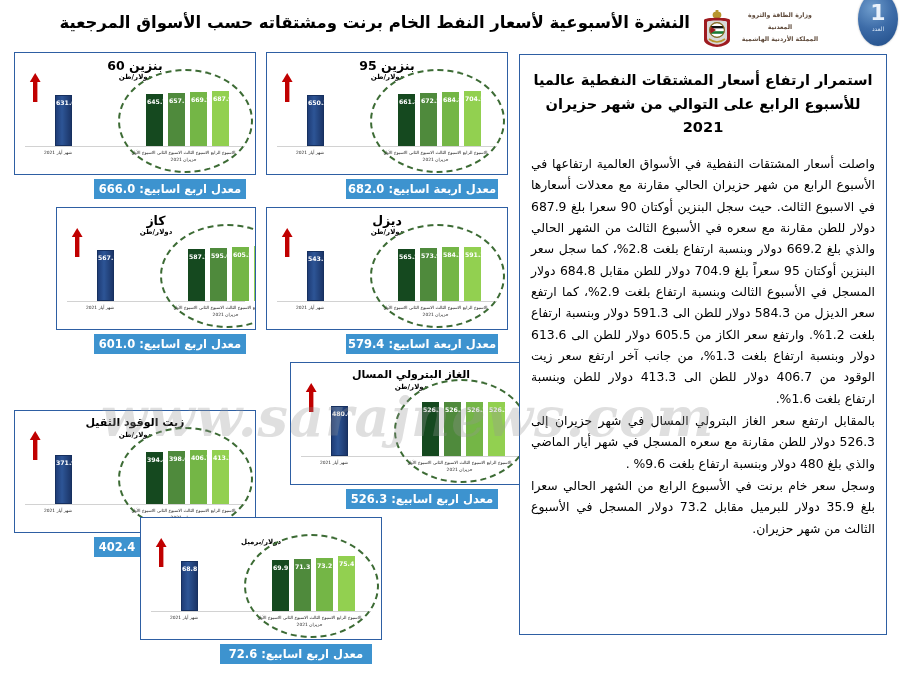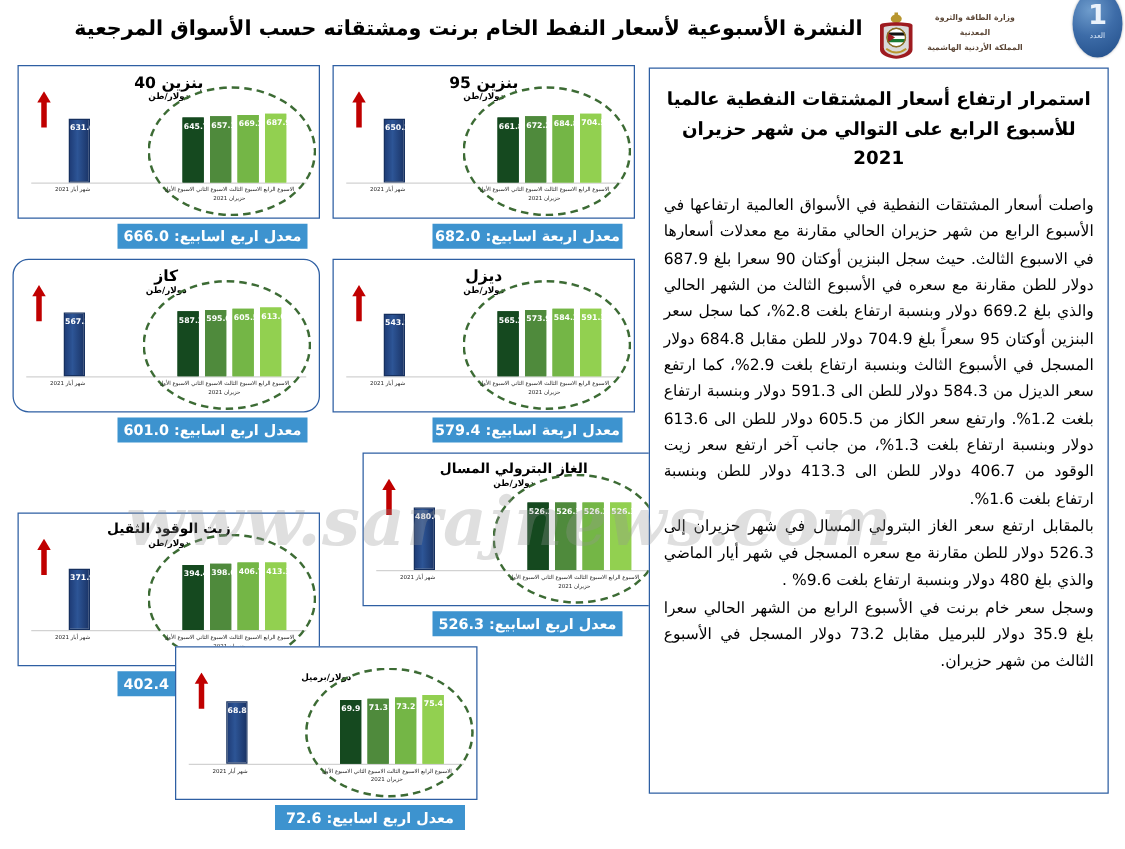--- a/index.html
+++ b/index.html
@@ -162,21 +162,21 @@
 
   <div class="badge-right">
     <span class="bi">1</span>
     <span class="bs">العدد</span>
   </div>
 </div>
 
 <div class="charts-area">
     <div class="panel" style="left: 0px; top: 0px; width: 242px;">
       <div class="panel-box" style="width: 242px;">
-        <div class="p-title">بنزين 40</div>
+        <div class="p-title">بنزين 60</div>
         <div class="p-unit">دولار/طن</div>
         <div class="up-arrow"><svg width="12" height="30" viewBox="0 0 12 30">
             <rect x="4" y="8" width="4.4" height="21" fill="#c00000"></rect>
             <path d="M6.2 0 L11.6 9 L0.8 9 Z" fill="#c00000"></path>
           </svg></div>
         <div class="plot">
           <div class="axis-line"></div>
           <div class="bar blue" style="left: 34px; width: 17px; height: 50.8789px;">
             <span class="val">631.6</span>
           </div>
@@ -227,21 +227,21 @@
           </div>
         </div>
         <div class="ellipse" style="left: 103px; top: 16px; width: 131px; height: 100px;"></div>
         <div class="xlab" style="left: 10px; top: 97px; width: 66px;">شهر أيار 2021</div>
         <div class="xlab2" style="left: 107px; top: 97px; width: 123px;">الاسبوع الرابع الاسبوع الثالث الاسبوع الثاني الاسبوع الأول</div>
         <div class="xlab2" style="left: 107px; top: 104px; width: 123px;">حزيران 2021</div>
       </div>
       <div class="avg-chip" style="left: 80px; top: 127px;">معدل اربعة اسابيع: 682.0</div>
     </div>
     <div class="panel" style="left: 0px; top: 155px; width: 242px;">
-      <div class="panel-box" style="width: 246px; border-radius: 13px;">
+      <div class="panel-box" style="width: 200px;">
         <div class="p-title">كاز</div>
         <div class="p-unit">دولار/طن</div>
         <div class="up-arrow"><svg width="12" height="30" viewBox="0 0 12 30">
             <rect x="4" y="8" width="4.4" height="21" fill="#c00000"></rect>
             <path d="M6.2 0 L11.6 9 L0.8 9 Z" fill="#c00000"></path>
           </svg></div>
         <div class="plot">
           <div class="axis-line"></div>
           <div class="bar blue" style="left: 34px; width: 17px; height: 50.6028px;">
             <span class="val">567.1</span>

